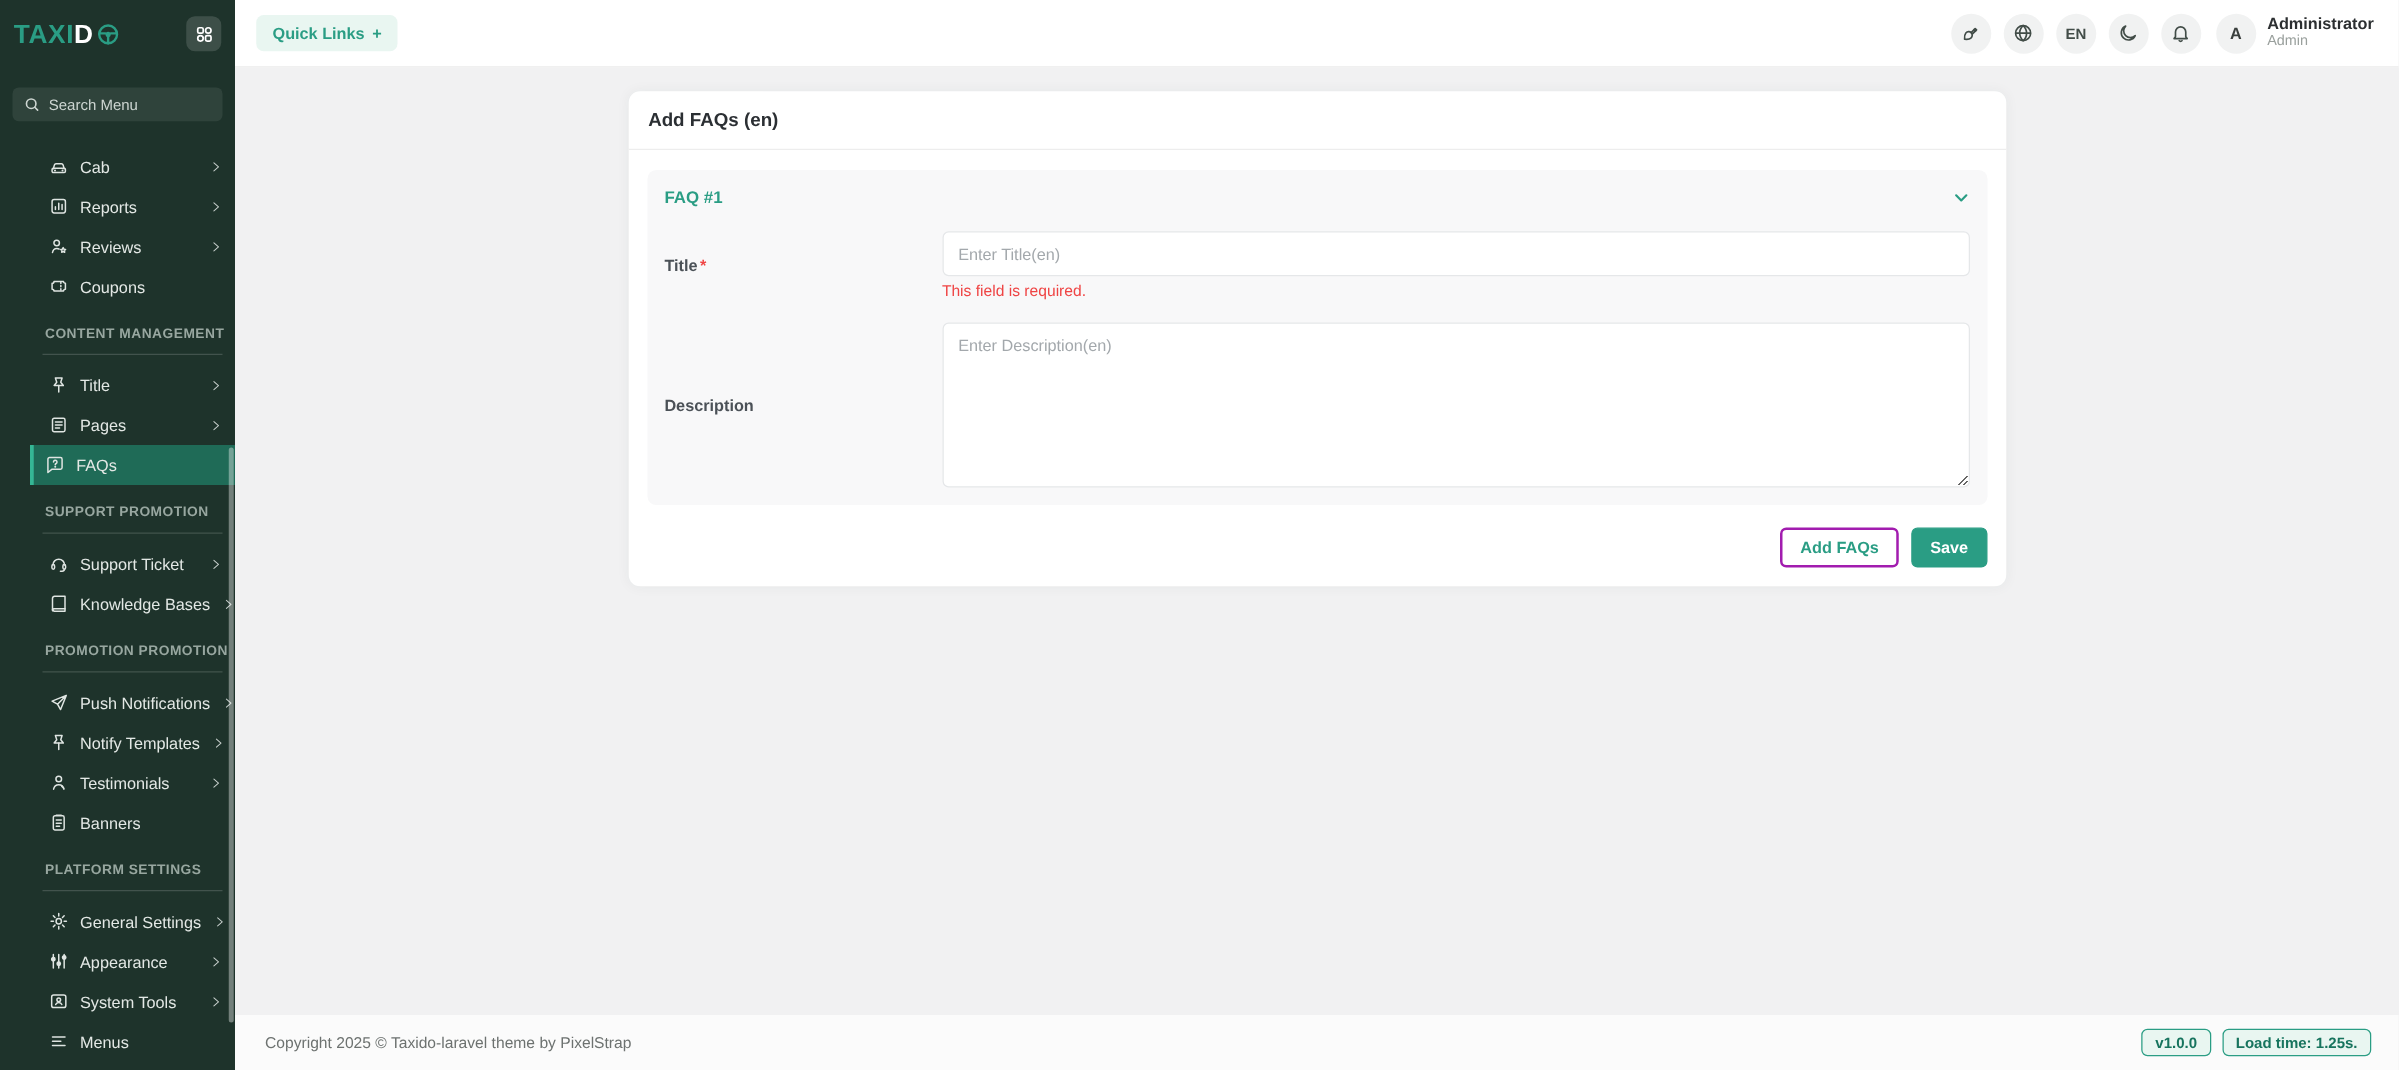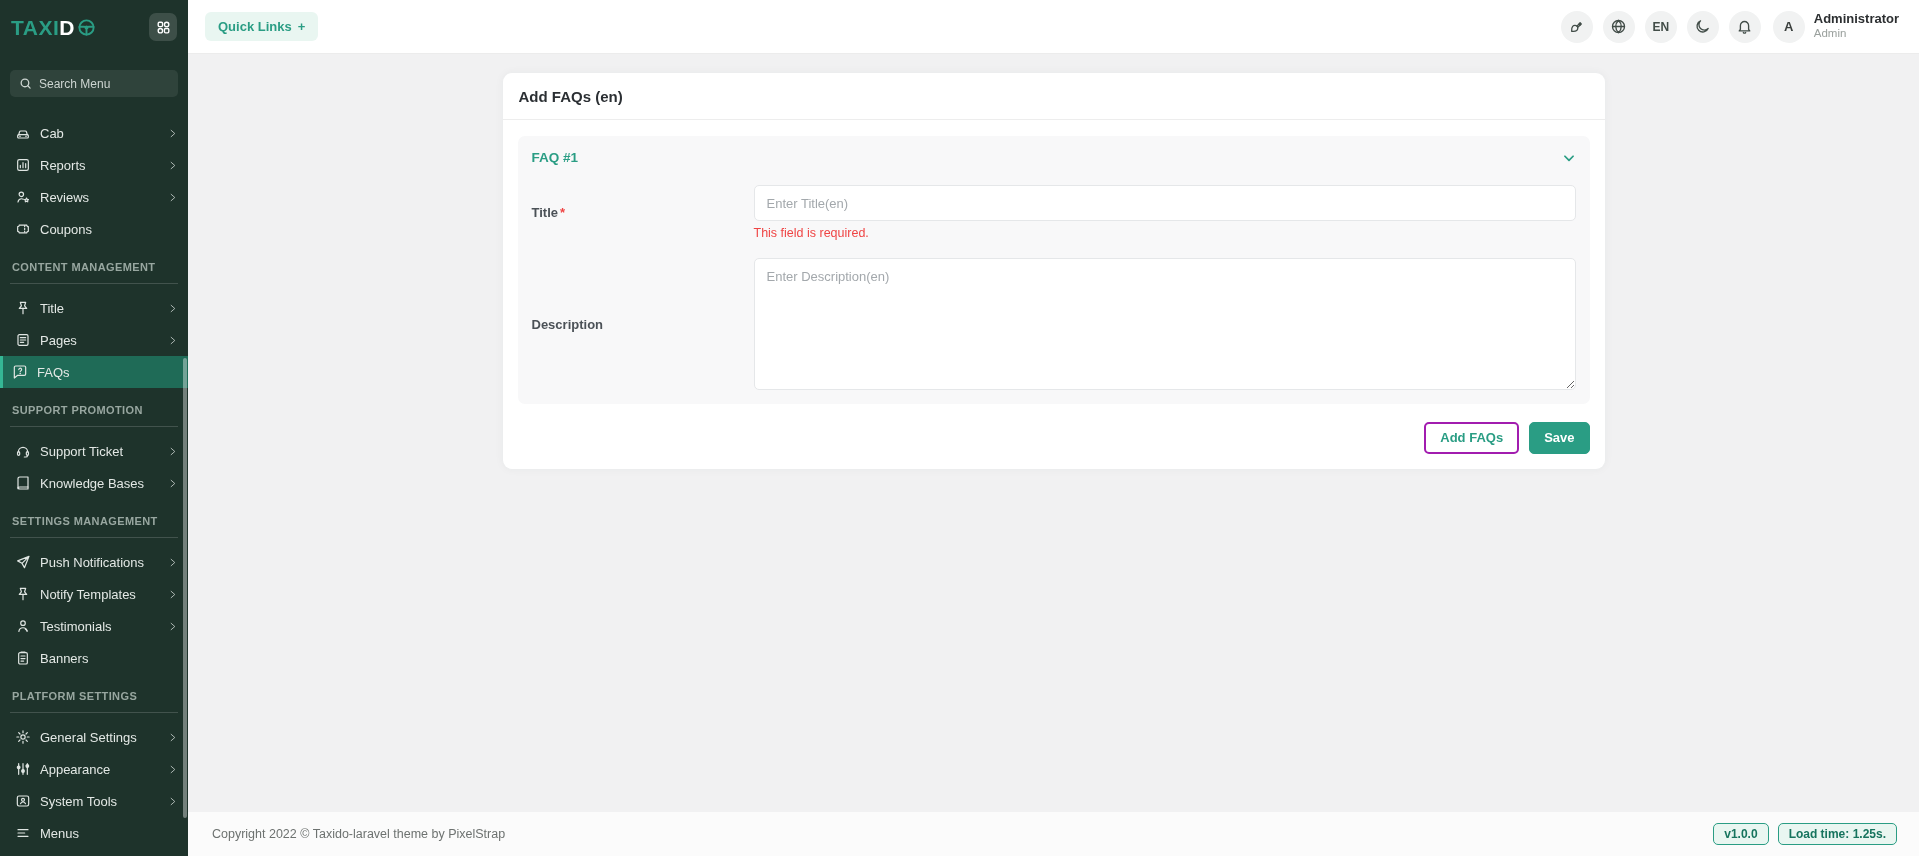--- a/index.html
+++ b/index.html
@@ -30,21 +30,21 @@
   .side-search {
     margin:16px 10px 10px; height:27px; border-radius:5px;
     background:rgba(255,255,255,.08);
     display:flex; align-items:center; gap:7px; padding:0 9px;
   }
   .side-search input {
     background:transparent; border:none; outline:none; width:100%;
     font-size:12px; color:#e6ebe8; font-family:inherit;
   }
   .side-search input::placeholder { color:#cdd5d1; }
-  .nav { margin-top:20px; }
+  .nav { margin-top:20px;padding-left:24px; }
   .nav-item {
     height:32px; display:flex; align-items:center; gap:9px;
     padding:0 10px 0 12px; cursor:pointer; color:#e3e8e5; font-size:13px;
     border-left:3px solid transparent;
   }
   .nav-item .nav-ic { width:16px; height:16px; flex:0 0 16px; color:#dfe5e2; }
   .nav-item .nav-label { flex:1 1 auto; white-space:nowrap; }
   .nav-item .nav-chev { width:11px; height:11px; color:#c6cecb; }
   .nav-item.active {
     background:#1f6b57; border-left:3px solid #35b795; padding-left:9px;
@@ -291,21 +291,21 @@
             <path d="M19.5 18v3H7a2.5 2.5 0 0 1-2.5-2.5"></path>
           </svg>
         </span>
         <span class="nav-label">Knowledge Bases</span>
         <span class="nav-chev">
           <svg width="11" height="11" viewBox="0 0 24 24" fill="none" stroke="currentColor" stroke-width="1.8" stroke-linecap="round" stroke-linejoin="round">
             <path d="M9 5l8 7-8 7"></path>
           </svg>
         </span>
       </div>
-      <div class="nav-section-title">SETTINGS MANAGEMENT</div>
+      <div class="nav-section-title">PROMOTION PROMOTION</div>
       <hr class="nav-divider">
       <div class="nav-item">
         <span class="nav-ic">
           <svg width="16" height="16" viewBox="0 0 24 24" fill="none" stroke="currentColor" stroke-width="1.8" stroke-linecap="round" stroke-linejoin="round">
             <path d="M21 3.5L10.5 14M21 3.5l-6.8 17-3.7-6.5L4 10.3z"></path>
           </svg>
         </span>
         <span class="nav-label">Push Notifications</span>
         <span class="nav-chev">
           <svg width="11" height="11" viewBox="0 0 24 24" fill="none" stroke="currentColor" stroke-width="1.8" stroke-linecap="round" stroke-linejoin="round">
@@ -490,18 +490,18 @@
 
       <div class="btn-row">
         <button class="btn btn-outline">Add FAQs</button>
         <button class="btn btn-solid">Save</button>
       </div>
     </div>
   </section>
 </main>
 
 <footer class="footer">
-  <div class="copyright">Copyright 2022 © Taxido-laravel theme by PixelStrap</div>
+  <div class="copyright">Copyright 2025 © Taxido-laravel theme by PixelStrap</div>
   <div class="footer-badges">
     <span class="badge">v1.0.0</span>
     <span class="badge">Load time: 1.25s.</span>
   </div>
 </footer>
 
 </body></html>

